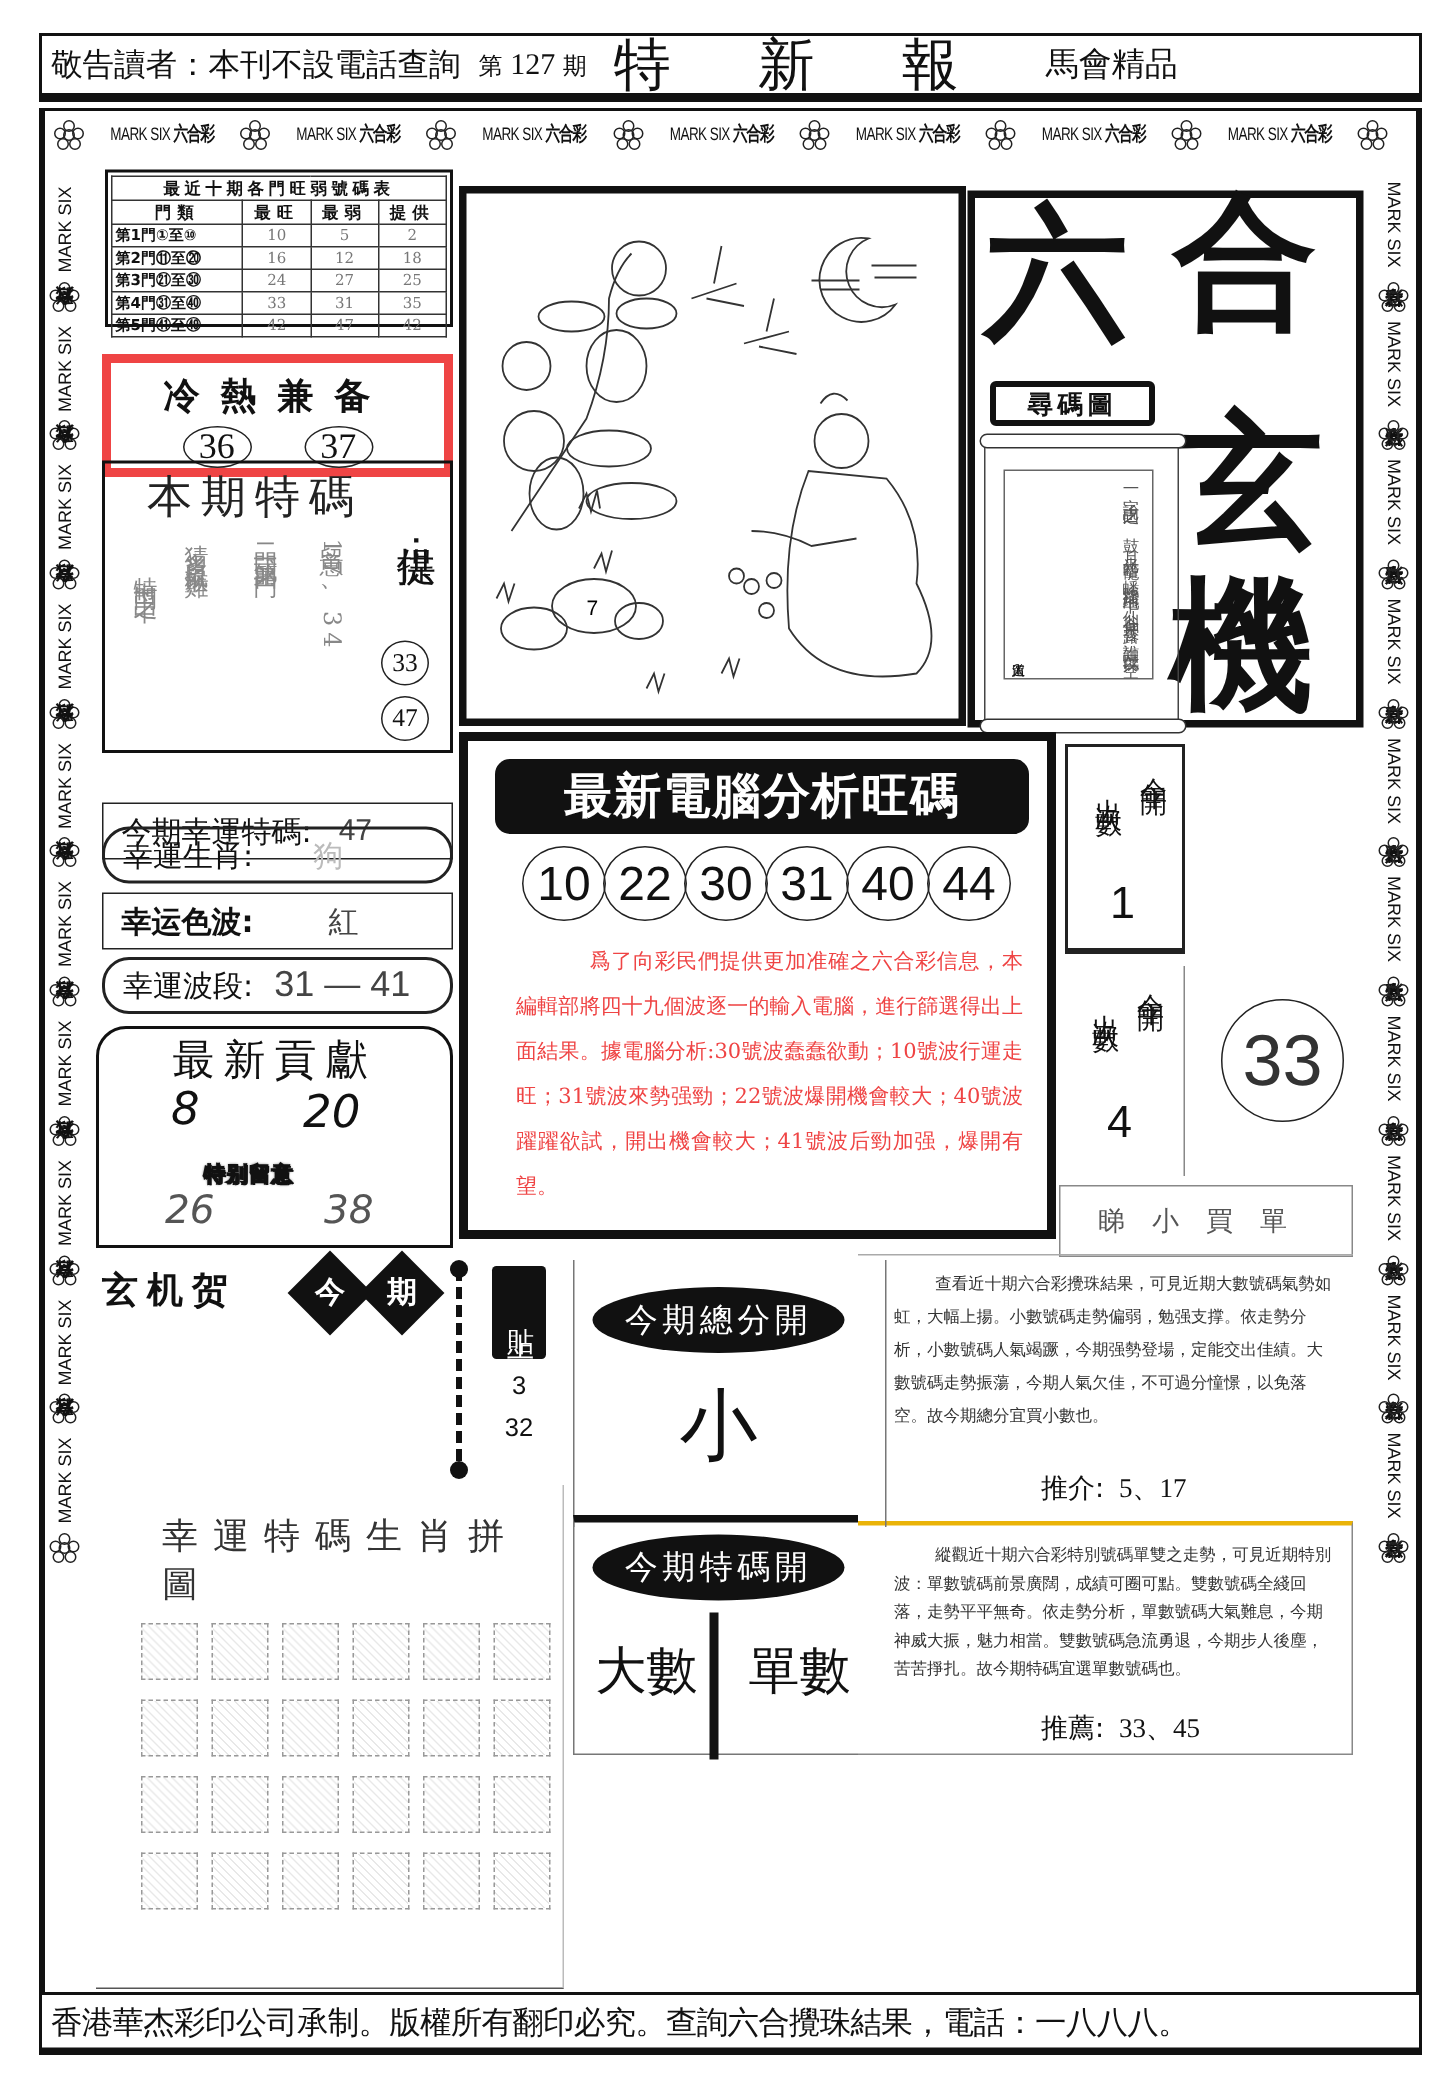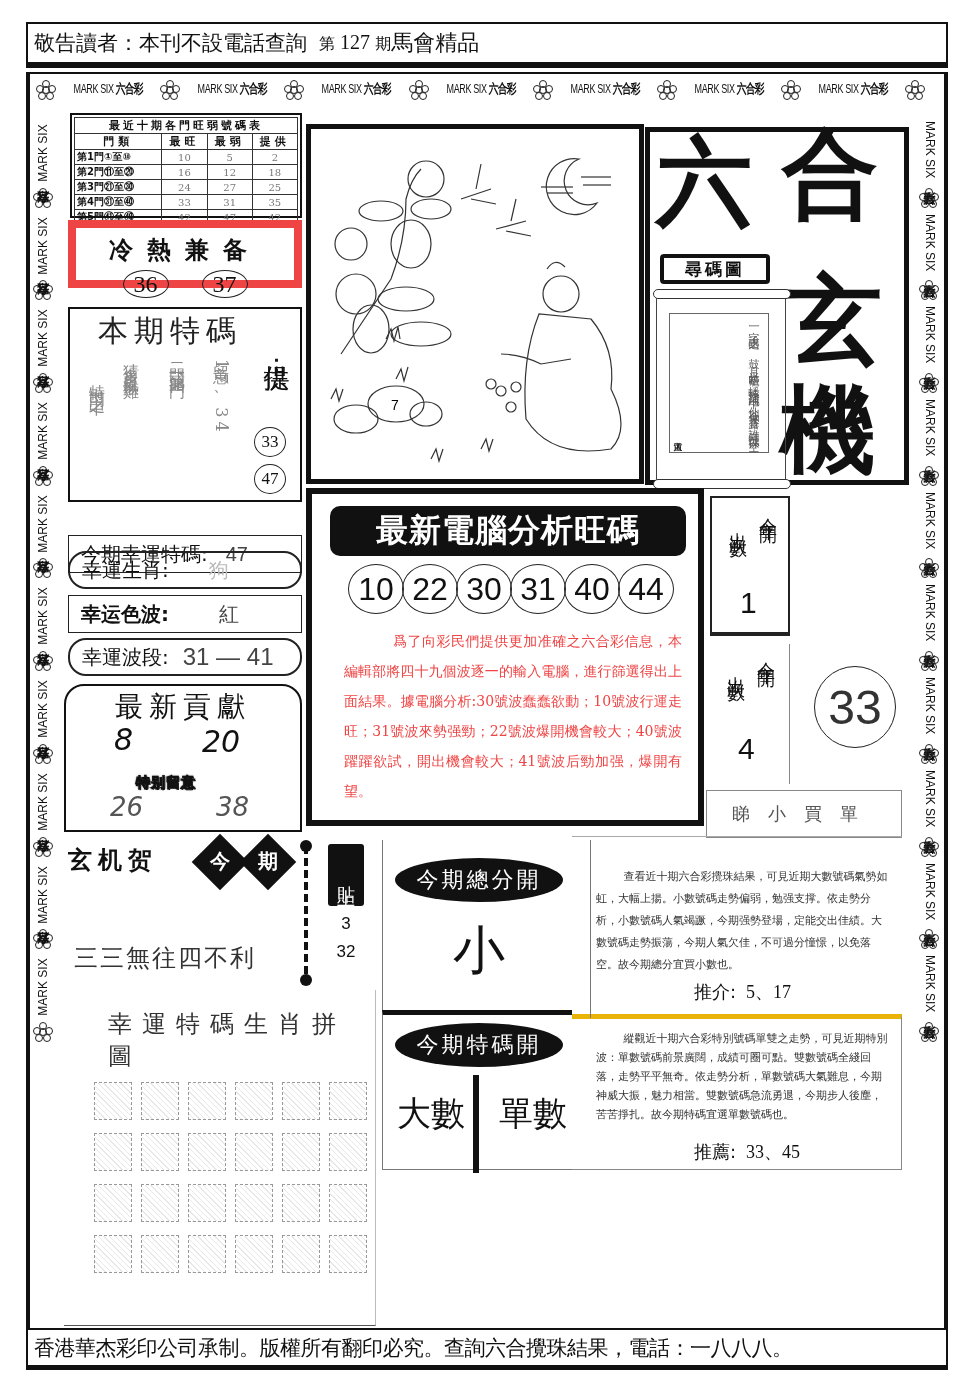--- a/index.html
+++ b/index.html
@@ -33,21 +33,21 @@
   
   #weak-table { left: 70px; top: 113px; width: 232px; height: 105px; border: 2px solid #111; padding: 2px; }
   #weak-table table { width: 100%; border-collapse: collapse; font-size: 10px; }
   #weak-table th, #weak-table td { border: 1px solid #333; text-align: center; height: 15px; }
   #weak-table .caption { font-family: "DejaVu Sans", sans-serif; font-weight: bold; font-size: 11px; letter-spacing: 3px; text-align: center; height: 16px; }
   #weak-table th { font-family: "DejaVu Sans", sans-serif; font-weight: bold; font-size: 11px; letter-spacing: 4px; }
   #weak-table td.gate { font-family: "DejaVu Sans", sans-serif; font-weight: bold; font-size: 10px; text-align: left; padding-left: 2px; }
   #weak-table td.val { color: #777; font-size: 10px; }
 
   
-  #cold-hot { left: 68px; top: 220px; width: 234px; height: 68px; border: 8px solid #ef4444; }
+  #cold-hot { left: 68px; top: 236px; width: 234px; height: 82px; border: 6px solid #ef4444; }
   #cold-hot .ttl { font-size: 24px; font-weight: bold; letter-spacing: 14px; text-align: center; margin-top: 6px; font-family: "DejaVu Serif", serif; }
   .oval { display: inline-flex; justify-content: center; align-items: center; border: 1.5px solid #222; border-radius: 50%; font-family: "Liberation Serif", serif; }
   #cold-hot .nums { display: flex; justify-content: space-around; padding: 4px 30px; }
   #cold-hot .oval { width: 46px; height: 28px; font-size: 24px; }
 
   
   #special { left: 68px; top: 307px; width: 234px; height: 195px; border: 2px solid #111; }
   #special .ttl { position: absolute; left: 28px; top: 2px; font-size: 30px; letter-spacing: 6px; color: #222; }
   #special .col { position: absolute; writing-mode: vertical-rl; font-size: 16px; color: #888; letter-spacing: 4px; }
   #special .provide { position: absolute; left: 190px; top: 36px; writing-mode: vertical-rl; font-size: 26px; font-family: "DejaVu Sans", sans-serif; }
@@ -86,26 +86,26 @@
 
   
   .yearly { left: 706px; width: 206px; height: 146px; }
   .yearly .box { position: absolute; left: 4px; top: 4px; width: 80px; height: 140px; }
   .yearly .box .c { position: absolute; writing-mode: vertical-rl; font-size: 18px; font-family: "DejaVu Sans", sans-serif; letter-spacing: 4px; }
   .yearly .box .cnt { position: absolute; left: 28px; top: 88px; font-size: 30px; font-family: "Liberation Sans", sans-serif; }
   .yearly .circ { position: absolute; left: 108px; top: 26px; width: 82px; height: 82px; border: 1.5px solid #222; border-radius: 50%; display: flex; align-items: center; justify-content: center; font-size: 48px; font-family: "Liberation Sans", sans-serif; color: #333; }
 
   
   #bigsmall { left: 706px; top: 790px; width: 196px; height: 48px; border: 1px solid #888; display: flex; align-items: center; justify-content: center; letter-spacing: 18px; font-size: 18px; color: #555; }
-  #bigsmall-text { left: 572px; top: 836px; width: 330px; height: 170px; border-top: 1px solid #aaa; padding: 29px 10px 0 24px; font-size: 11px; line-height: 22px; color: #333; text-indent: 2.5em; }
+  #bigsmall-text { left: 572px; top: 836px; width: 330px; height: 170px; border-top: 1px solid #aaa; padding: 8px 10px 0 24px; font-size: 11px; line-height: 22px; color: #333; text-indent: 2.5em; }
   .rec { position: absolute; font-size: 18px; font-family: "DejaVu Sans", sans-serif; }
   .rec span { font-family: "Liberation Serif", serif; font-size: 18px; margin-left: 10px; }
 
   
-  #oddeven-text { left: 572px; top: 1014px; width: 330px; height: 156px; border-top: 5px solid #eab308; border-right: 1px solid #888; border-bottom: 1px solid #888; padding: 10px 10px 0 24px; font-size: 11px; line-height: 19px; color: #333; text-indent: 2.5em; }
+  #oddeven-text { left: 572px; top: 1014px; width: 330px; height: 156px; border-top: 3px solid #eab308; border-right: 1px solid #888; border-bottom: 1px solid #888; padding: 10px 10px 0 24px; font-size: 11px; line-height: 19px; color: #333; text-indent: 2.5em; }
 
   
   #mystery { left: 64px; top: 838px; width: 236px; height: 150px; }
   #mystery .ttl { position: absolute; left: 4px; top: 6px; font-size: 24px; font-weight: bold; letter-spacing: 6px; }
   #mystery .dia { position: absolute; top: 4px; width: 40px; height: 40px; background: #111; transform: rotate(45deg); }
   #mystery .dia-t { position: absolute; top: 10px; color: #fff; font-size: 20px; font-weight: bold; width: 40px; text-align: center; }
   #mystery .line { position: absolute; left: 10px; font-size: 24px; letter-spacing: 2px; color: #333; }
   #post-rule { left: 304px; top: 846px; width: 4px; height: 128px; border-left: 4px dashed #111; }
   #post-rule .dot { position: absolute; left: -10px; width: 12px; height: 12px; background: #111; border-radius: 50%; }
   #post-box { left: 326px; top: 844px; width: 50px; height: 140px; }
@@ -132,20 +132,21 @@
 </head>
 <body>
 
 <div id="header" class="abs">
   <span class="notice">敬告讀者：本刊不設電話查詢</span>
   <span class="issue">
     <span>第</span>
     <span class="num">127</span>
     <span>期</span>
   </span>
+  <span class="title">特新報</span>
   <span class="sub">馬會精品</span>
 </div>
 
 <div id="frame" class="abs"></div>
 
 <div id="top-band" class="abs band-row">
     <span class="flower">
       <i style="left: 6px; top: 0px;"></i>
       <i style="left: 0px; top: 5px;"></i>
       <i style="left: 12px; top: 5px;"></i>
@@ -598,21 +599,20 @@
 <div class="rec" style="left:694px;top:1140px;">
   <span style="margin:0;font-family:'DejaVu Sans',sans-serif;">推薦:</span><span>33、45</span>
 </div>
 
 <div id="mystery" class="abs">
   <span class="ttl">玄机贺</span>
   <span class="dia" style="left:136px;"></span>
   <span class="dia-t" style="left:136px;">今</span>
   <span class="dia" style="left:184px;"></span>
   <span class="dia-t" style="left:184px;">期</span>
-  <span class="line" style="top:104px;">三三無往四不利</span>
 </div>
 <div id="post-rule" class="abs">
   <span class="dot" style="top:-6px;left:-8px;"></span>
   <span class="dot" style="bottom:-12px;left:-8px;"></span>
 </div>
 <div id="post-box" class="abs">
   <div class="tag">貼上</div>
   <div class="v">3</div>
   <div class="v">32</div>
 </div>

